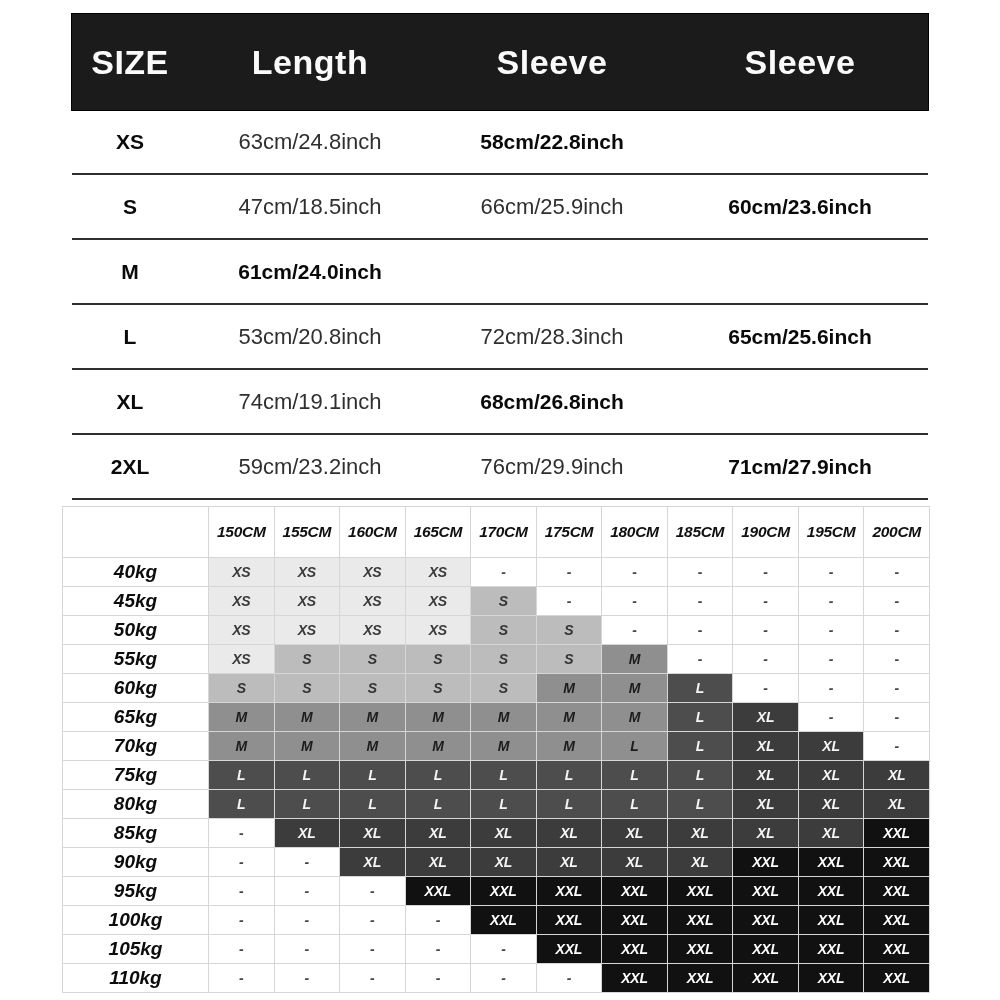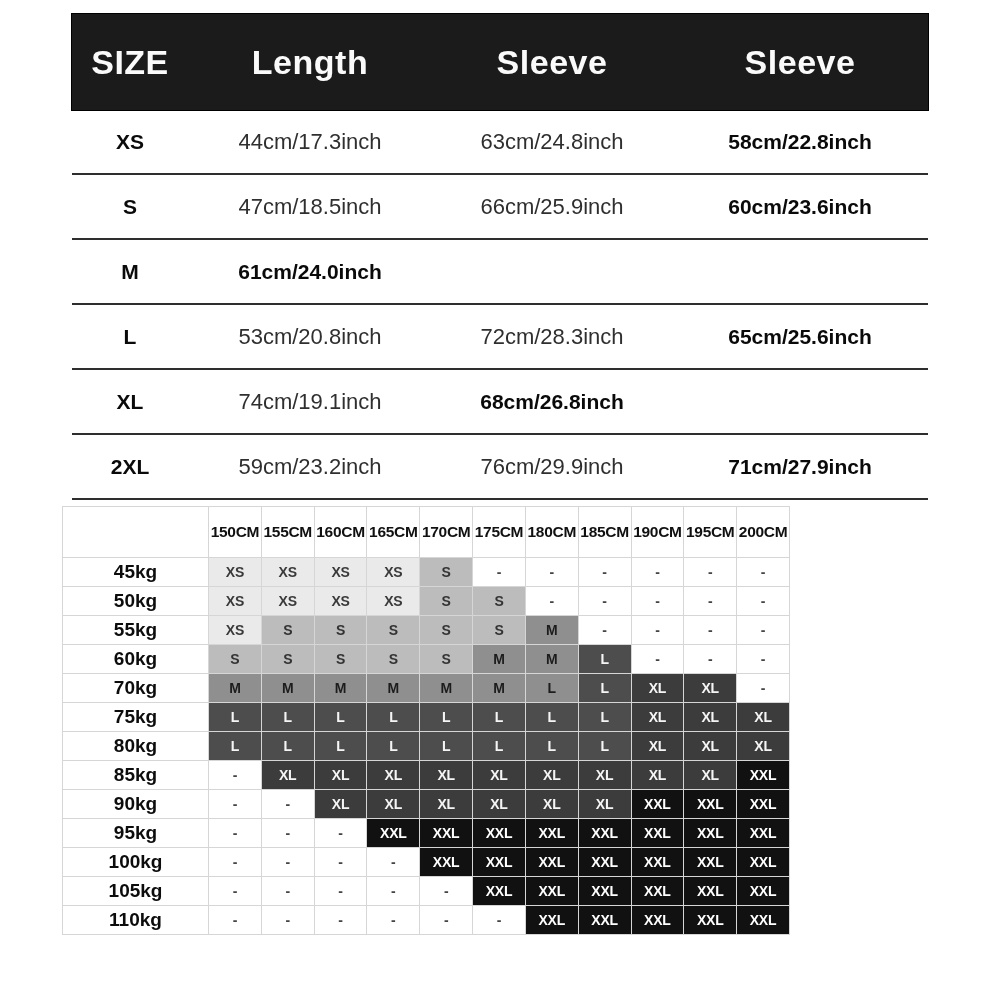--- a/index.html
+++ b/index.html
@@ -22,21 +22,21 @@
   .trow{
     height:63px;display:grid;grid-template-columns:116px 244px 240px 256px;
     align-items:center;border-bottom:2px solid #2e2e2e;
   }
   .trow .c{text-align:center;}
   .trow .size{font-size:21px;font-weight:700;color:#0a0a0a;}
   .trow .val{font-size:22px;font-weight:400;color:#2f2f2f;}
   .trow .sleeve{font-size:21px;font-weight:700;color:#0a0a0a;}
   
   .matrix-wrap{position:absolute;left:62px;top:506px;width:868px;}
-  table.matrix{border-collapse:collapse;table-layout:fixed;width:728px;}
+  table.matrix{border-collapse:collapse;table-layout:fixed;width:868px;font-style:italic;}
   table.matrix col.wcol{width:146px;}
   table.matrix th,table.matrix td{
     border:1px solid #d6d6d6;padding:0;text-align:center;vertical-align:middle;
     overflow:hidden;white-space:nowrap;
   }
   table.matrix thead th{
     height:50px;font-size:15.5px;font-weight:700;color:#101010;
     letter-spacing:-0.3px;background:#ffffff;
   }
   table.matrix td.wlabel{
@@ -50,21 +50,20 @@
 <div class="size-section">
   <div class="hdr-bar">
     <div class="hc">SIZE</div>
     <div class="hc">Length</div>
     <div class="hc">Sleeve</div>
     <div class="hc">Sleeve</div>
   </div>
 
   <div class="trow">
     <div class="c size">XS</div>
-    <div class="c val">44cm/17.3inch</div>
     <div class="c val">63cm/24.8inch</div>
     <div class="c sleeve">58cm/22.8inch</div>
   </div>
   <div class="trow">
     <div class="c size">S</div>
     <div class="c val">47cm/18.5inch</div>
     <div class="c val">66cm/25.9inch</div>
     <div class="c sleeve">60cm/23.6inch</div>
   </div>
   <div class="trow">
@@ -106,20 +105,34 @@
           <th>175CM</th>
           <th>180CM</th>
           <th>185CM</th>
           <th>190CM</th>
           <th>195CM</th>
           <th>200CM</th>
         </tr>
       </thead>
     <tbody>
         <tr>
+          <td class="wlabel">40kg</td>
+          <td class="cell" style="background: rgb(234, 234, 234); color: rgb(58, 58, 58);">XS</td>
+          <td class="cell" style="background: rgb(234, 234, 234); color: rgb(58, 58, 58);">XS</td>
+          <td class="cell" style="background: rgb(234, 234, 234); color: rgb(58, 58, 58);">XS</td>
+          <td class="cell" style="background: rgb(234, 234, 234); color: rgb(58, 58, 58);">XS</td>
+          <td class="cell" style="background: rgb(255, 255, 255); color: rgb(68, 68, 68);">-</td>
+          <td class="cell" style="background: rgb(255, 255, 255); color: rgb(68, 68, 68);">-</td>
+          <td class="cell" style="background: rgb(255, 255, 255); color: rgb(68, 68, 68);">-</td>
+          <td class="cell" style="background: rgb(255, 255, 255); color: rgb(68, 68, 68);">-</td>
+          <td class="cell" style="background: rgb(255, 255, 255); color: rgb(68, 68, 68);">-</td>
+          <td class="cell" style="background: rgb(255, 255, 255); color: rgb(68, 68, 68);">-</td>
+          <td class="cell" style="background: rgb(255, 255, 255); color: rgb(68, 68, 68);">-</td>
+        </tr>
+        <tr>
           <td class="wlabel">45kg</td>
           <td class="cell" style="background: rgb(234, 234, 234); color: rgb(58, 58, 58);">XS</td>
           <td class="cell" style="background: rgb(234, 234, 234); color: rgb(58, 58, 58);">XS</td>
           <td class="cell" style="background: rgb(234, 234, 234); color: rgb(58, 58, 58);">XS</td>
           <td class="cell" style="background: rgb(234, 234, 234); color: rgb(58, 58, 58);">XS</td>
           <td class="cell" style="background: rgb(188, 188, 188); color: rgb(51, 51, 51);">S</td>
           <td class="cell" style="background: rgb(255, 255, 255); color: rgb(68, 68, 68);">-</td>
           <td class="cell" style="background: rgb(255, 255, 255); color: rgb(68, 68, 68);">-</td>
           <td class="cell" style="background: rgb(255, 255, 255); color: rgb(68, 68, 68);">-</td>
           <td class="cell" style="background: rgb(255, 255, 255); color: rgb(68, 68, 68);">-</td>
@@ -158,20 +171,34 @@
           <td class="wlabel">60kg</td>
           <td class="cell" style="background: rgb(188, 188, 188); color: rgb(51, 51, 51);">S</td>
           <td class="cell" style="background: rgb(188, 188, 188); color: rgb(51, 51, 51);">S</td>
           <td class="cell" style="background: rgb(188, 188, 188); color: rgb(51, 51, 51);">S</td>
           <td class="cell" style="background: rgb(188, 188, 188); color: rgb(51, 51, 51);">S</td>
           <td class="cell" style="background: rgb(188, 188, 188); color: rgb(51, 51, 51);">S</td>
           <td class="cell" style="background: rgb(143, 143, 143); color: rgb(28, 28, 28);">M</td>
           <td class="cell" style="background: rgb(143, 143, 143); color: rgb(28, 28, 28);">M</td>
           <td class="cell" style="background: rgb(77, 77, 77); color: rgb(245, 245, 245);">L</td>
           <td class="cell" style="background: rgb(255, 255, 255); color: rgb(68, 68, 68);">-</td>
+          <td class="cell" style="background: rgb(255, 255, 255); color: rgb(68, 68, 68);">-</td>
+          <td class="cell" style="background: rgb(255, 255, 255); color: rgb(68, 68, 68);">-</td>
+        </tr>
+        <tr>
+          <td class="wlabel">65kg</td>
+          <td class="cell" style="background: rgb(143, 143, 143); color: rgb(28, 28, 28);">M</td>
+          <td class="cell" style="background: rgb(143, 143, 143); color: rgb(28, 28, 28);">M</td>
+          <td class="cell" style="background: rgb(143, 143, 143); color: rgb(28, 28, 28);">M</td>
+          <td class="cell" style="background: rgb(143, 143, 143); color: rgb(28, 28, 28);">M</td>
+          <td class="cell" style="background: rgb(143, 143, 143); color: rgb(28, 28, 28);">M</td>
+          <td class="cell" style="background: rgb(143, 143, 143); color: rgb(28, 28, 28);">M</td>
+          <td class="cell" style="background: rgb(143, 143, 143); color: rgb(28, 28, 28);">M</td>
+          <td class="cell" style="background: rgb(77, 77, 77); color: rgb(245, 245, 245);">L</td>
+          <td class="cell" style="background: rgb(60, 60, 60); color: rgb(245, 245, 245);">XL</td>
           <td class="cell" style="background: rgb(255, 255, 255); color: rgb(68, 68, 68);">-</td>
           <td class="cell" style="background: rgb(255, 255, 255); color: rgb(68, 68, 68);">-</td>
         </tr>
         <tr>
           <td class="wlabel">70kg</td>
           <td class="cell" style="background: rgb(143, 143, 143); color: rgb(28, 28, 28);">M</td>
           <td class="cell" style="background: rgb(143, 143, 143); color: rgb(28, 28, 28);">M</td>
           <td class="cell" style="background: rgb(143, 143, 143); color: rgb(28, 28, 28);">M</td>
           <td class="cell" style="background: rgb(143, 143, 143); color: rgb(28, 28, 28);">M</td>
           <td class="cell" style="background: rgb(143, 143, 143); color: rgb(28, 28, 28);">M</td>

